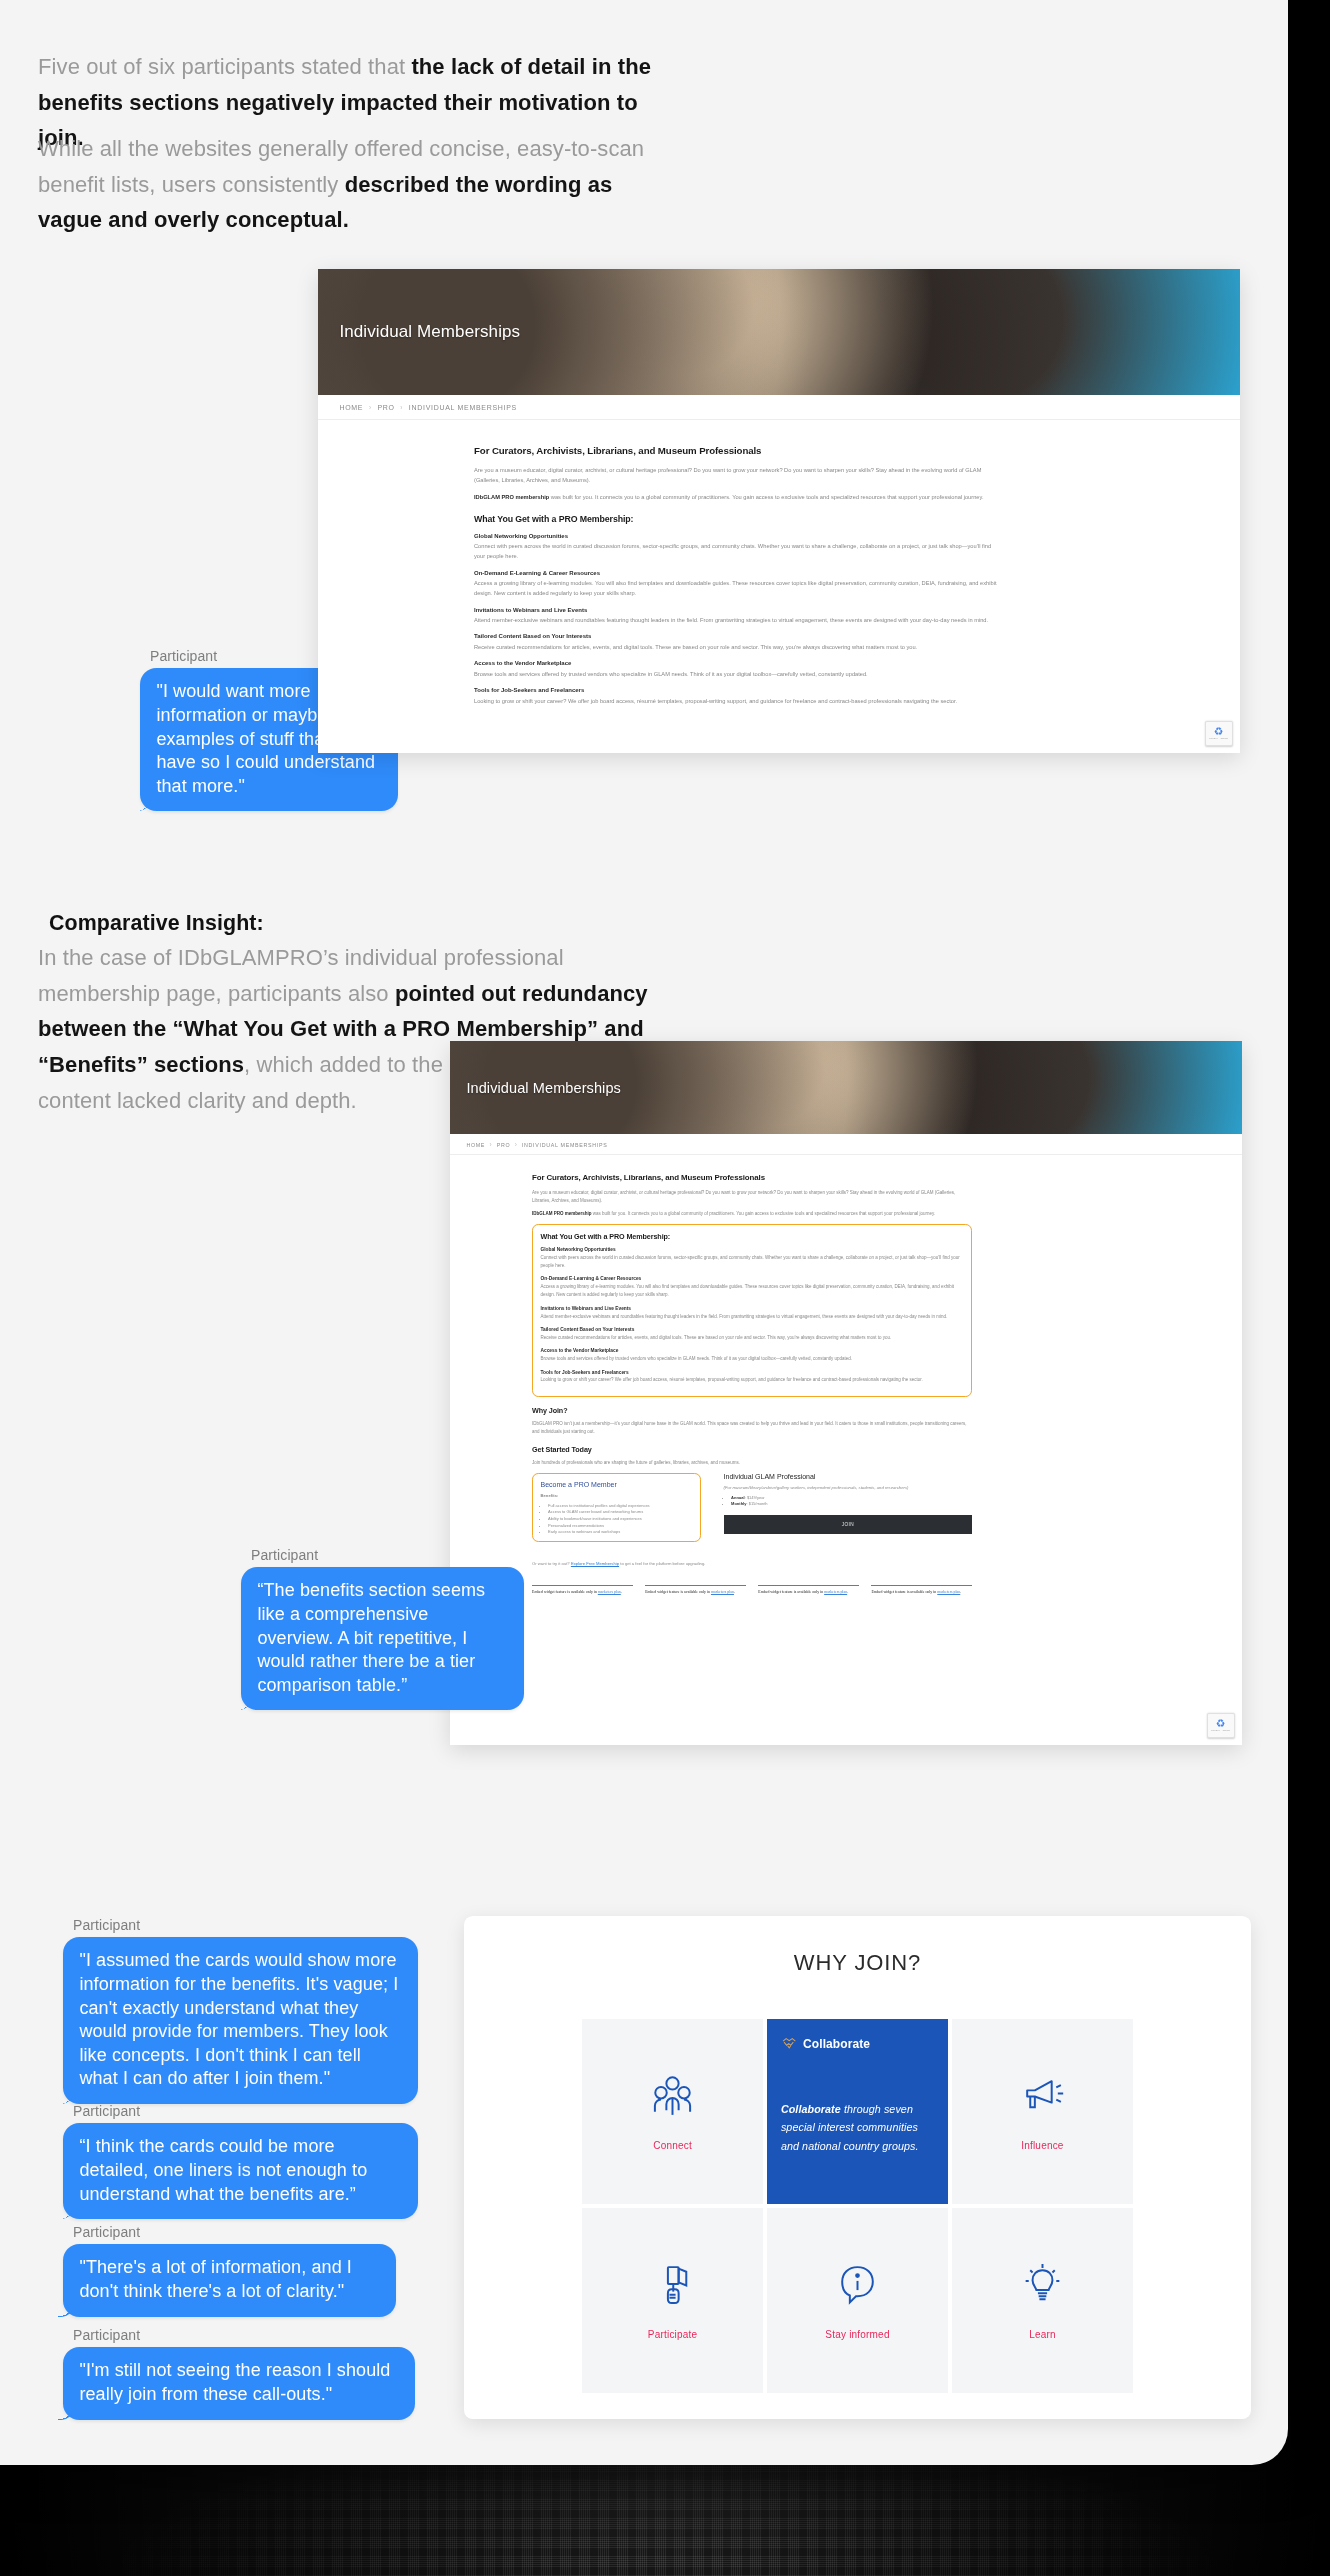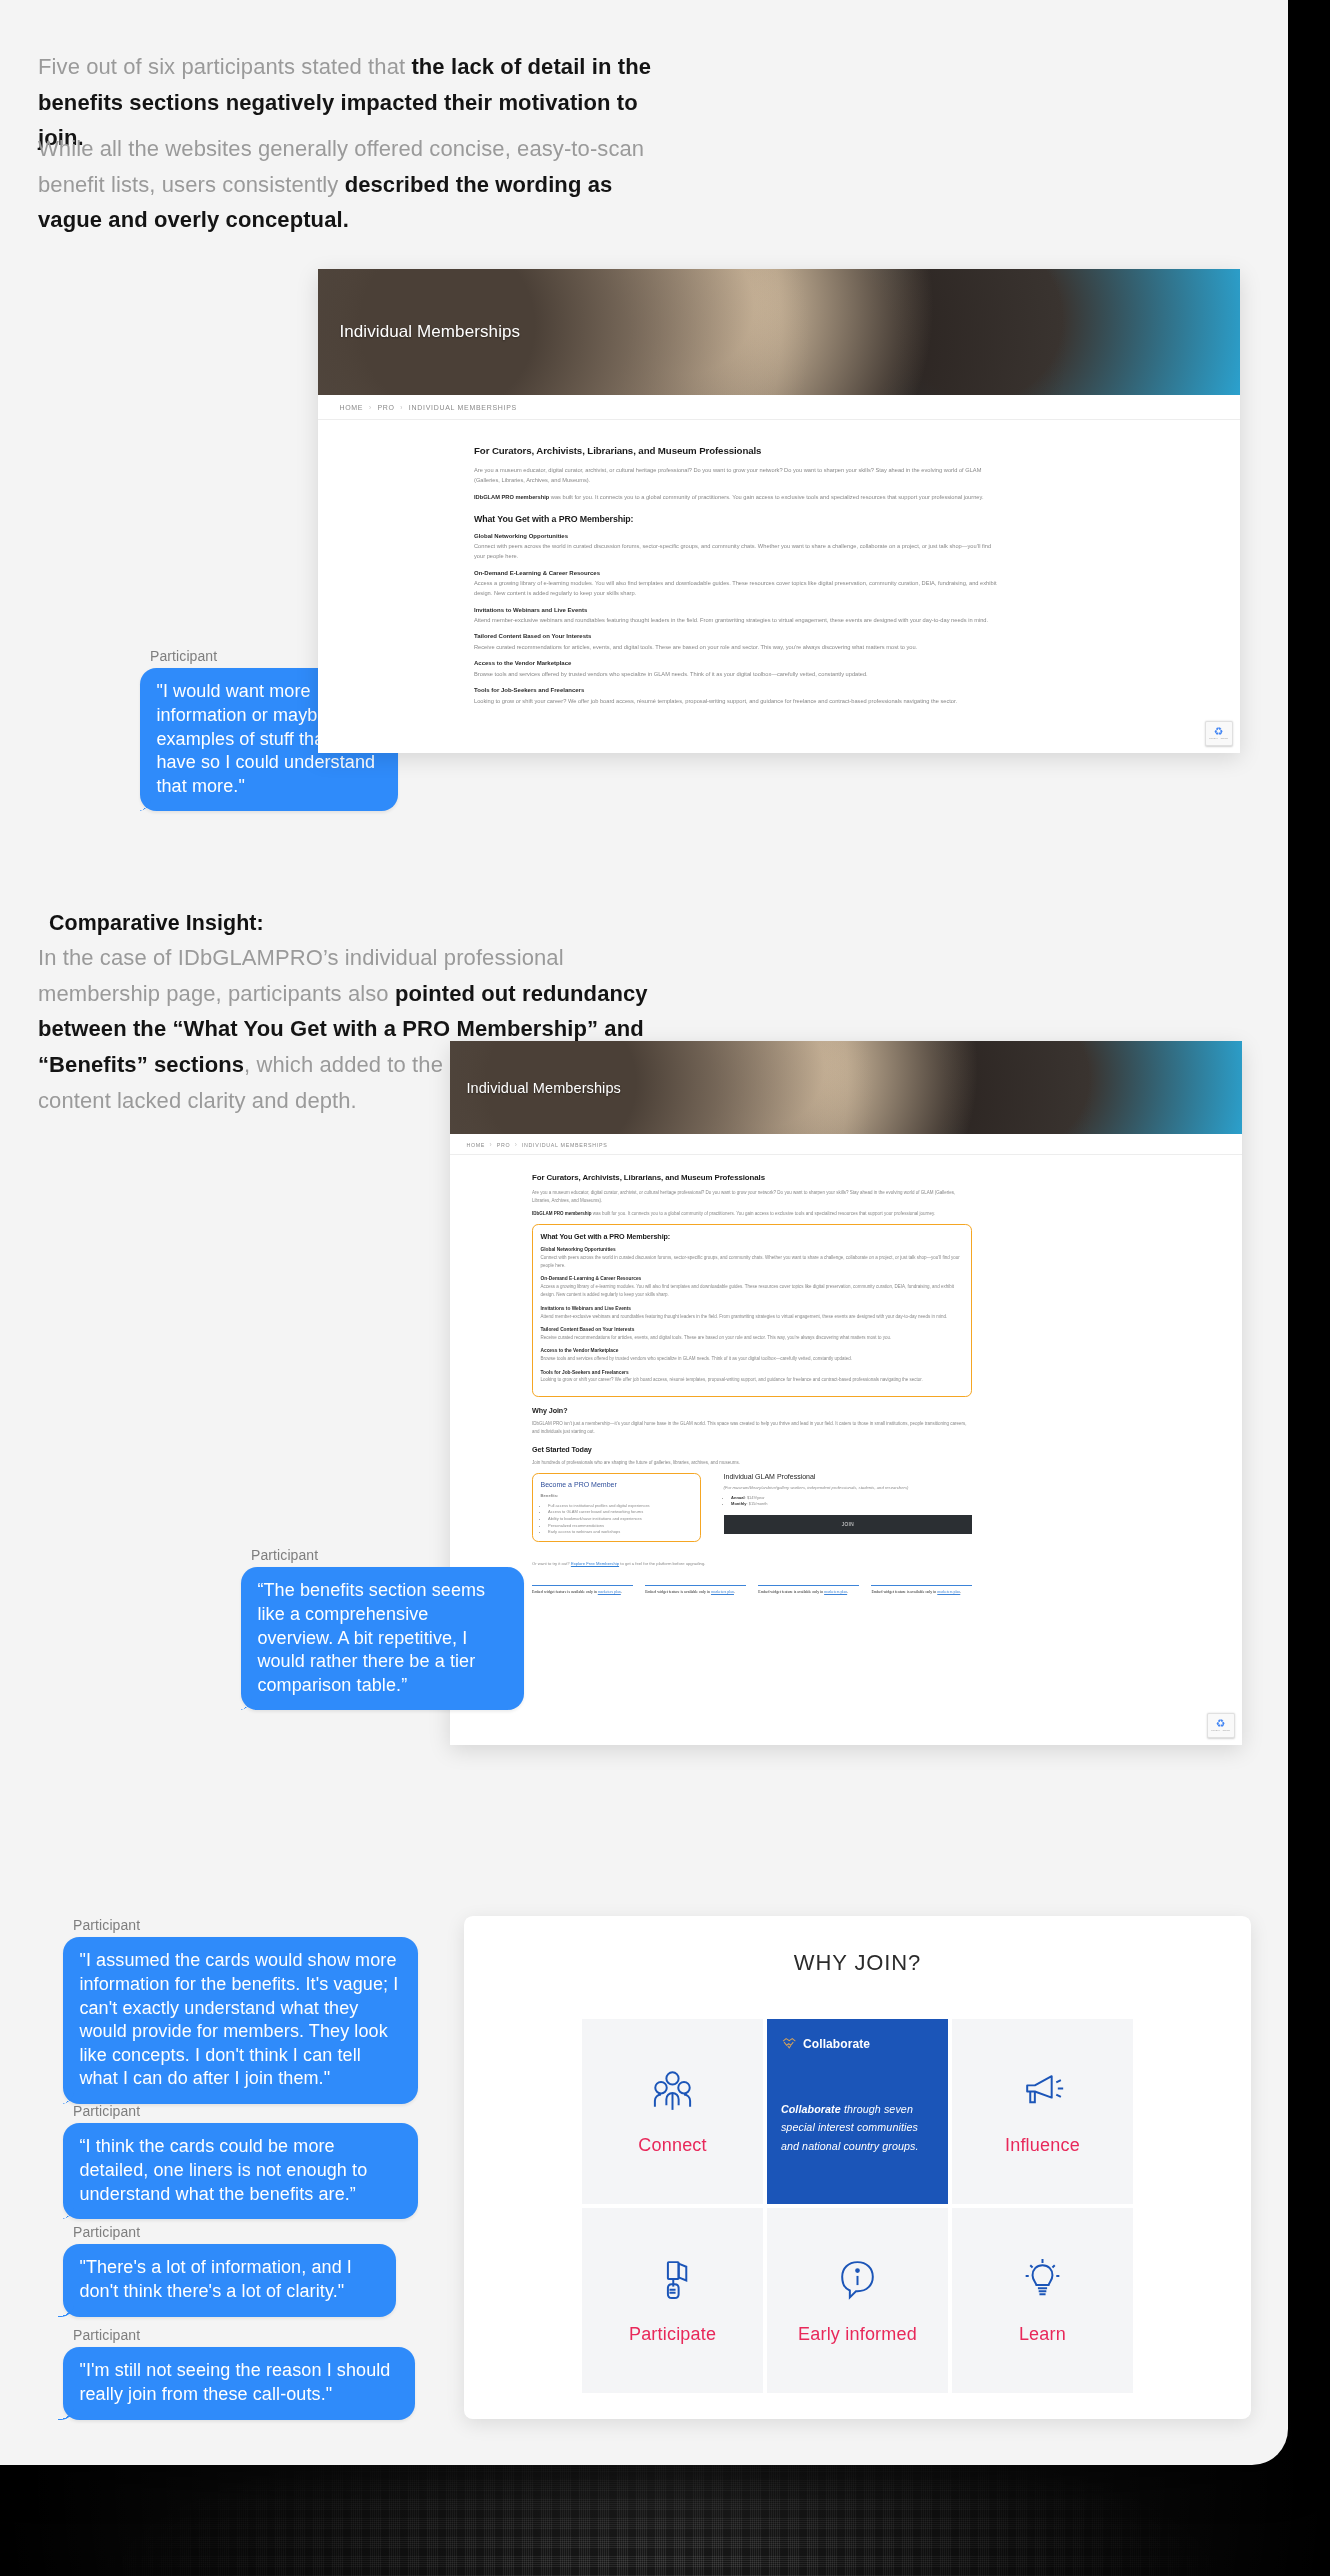--- a/index.html
+++ b/index.html
@@ -241,21 +241,21 @@
     display: flex; align-items: center; gap: 5.7px;
     color: #fff; font-size: 12px; font-weight: 700; letter-spacing: 0.1px;
   }
   .wj-desc {
     color: #fff; font-size: 10.7px; line-height: 1.72; margin-top: 30px;
     letter-spacing: 0.1px;
     font-style: italic;
   }
   .wj-desc b { font-weight: 700; }
   .wj-label {
-    color: #e8285a; font-size: 18px; letter-spacing: 0.2px;
+    color: #e8285a; font-size: 10px; letter-spacing: 0.2px;
   }
   .wj-icon svg { display: block; }
 </style>
 </head>
 <body>
 
 <div class="backdrop"></div>
 <div class="noise"></div>
 
 <div class="page">
@@ -515,21 +515,21 @@
       </div>
 
       <div class="wj-cell">
         <span class="wj-icon">
           <svg width="49" height="49" viewBox="0 0 64 64" fill="none" stroke="#1b55b8" stroke-width="2.6">
             <path d="M32 8c12 0 20 8 20 19s-8 19-20 19h-2l-8 8v-9C14 42 12 35 12 27 12 16 20 8 32 8z"></path>
             <circle cx="32" cy="19" r="1.8" fill="#1b55b8"></circle>
             <path d="M32 26v12"></path>
           </svg>
         </span>
-        <span class="wj-label">Early informed</span>
+        <span class="wj-label">Stay informed</span>
       </div>
 
       <div class="wj-cell">
         <span class="wj-icon">
           <svg width="49" height="49" viewBox="0 0 64 64" fill="none" stroke="#1b55b8" stroke-width="2.6">
             <path d="M32 12c-8 0-13 6-13 13 0 6 4 9 5 13h16c1-4 5-7 5-13 0-7-5-13-13-13z"></path>
             <path d="M26 42h12M27 46h10M28 50h8"></path>
             <path d="M32 4v5M16 12l3 3M48 12l-3 3M10 26h4M50 26h4"></path>
           </svg>
         </span>

